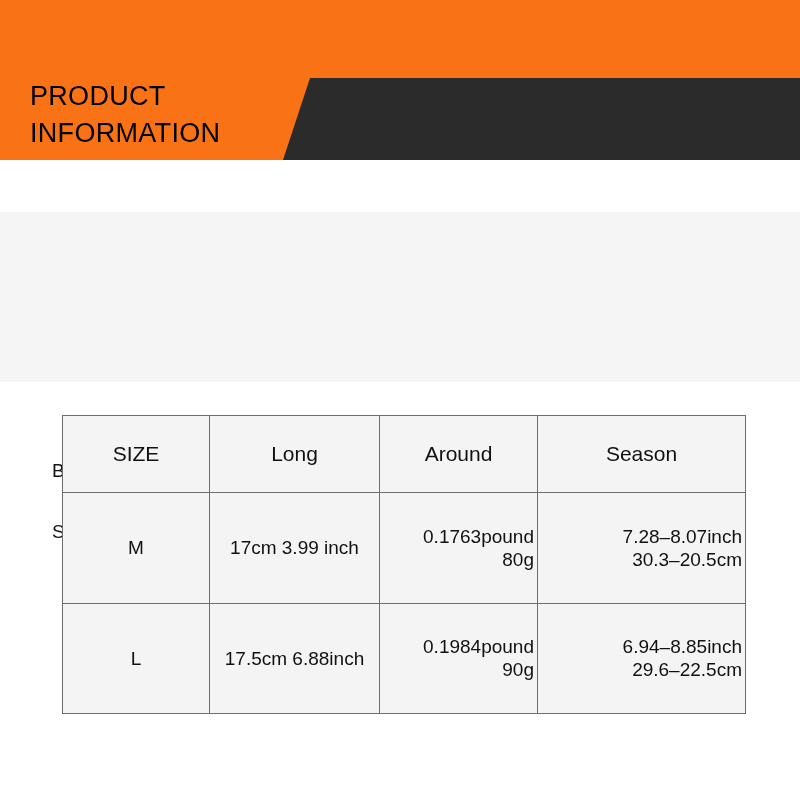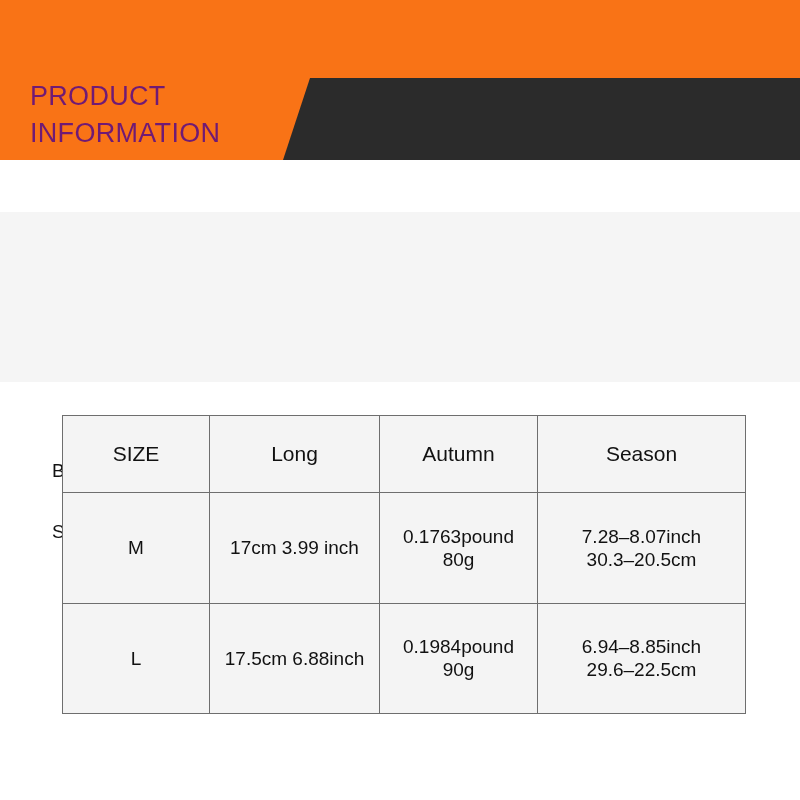--- a/index.html
+++ b/index.html
@@ -31,21 +31,21 @@
     top: 78px;
     width: 800px;
     height: 82px;
     background: #2B2B2B;
     clip-path: polygon(310px 0, 800px 0, 800px 82px, 283px 82px);
   }
   .banner-title {
     position: absolute;
     left: 30px;
     top: 78px;
-    color: #701a75;
+    color: #000000;
     font-size: 27px;
     font-weight: 500;
     line-height: 37px;
     letter-spacing: 0.3px;
     white-space: pre-line;
   }
 
   
   .info-panel {
     position: absolute;
@@ -103,21 +103,21 @@
   .col-ar    { width: 208px; }
 
   .cell-sizename {
     font-size: 23px;
     color: #6B6B6B;
   }
   .cell-long {
     font-size: 20px;
     white-space: nowrap;
   }
-  .cell-line { display: block; }
+  .cell-line { display: block; text-align: right; }
 </style>
 </head>
 <body>
 
 <div class="banner">
   <div class="banner-dark"></div>
   <div class="banner-title">PRODUCT
 INFORMATION</div>
 </div>
 
@@ -132,21 +132,21 @@
   <colgroup>
     <col class="col-size">
       <col class="col-long">
       <col class="col-wt">
       <col class="col-ar">
   </colgroup>
   <thead>
     <tr>
       <th>SIZE</th>
       <th>Long</th>
-      <th>Autumn</th>
+      <th>Around</th>
       <th>Season</th>
     </tr>
   </thead>
   <tbody>
     <tr>
       <td class="cell-sizename">M</td>
       <td class="cell-long">17cm 3.99 inch</td>
       <td>
         <span class="cell-line">0.1763pound</span>
         <span class="cell-line">80g</span>

